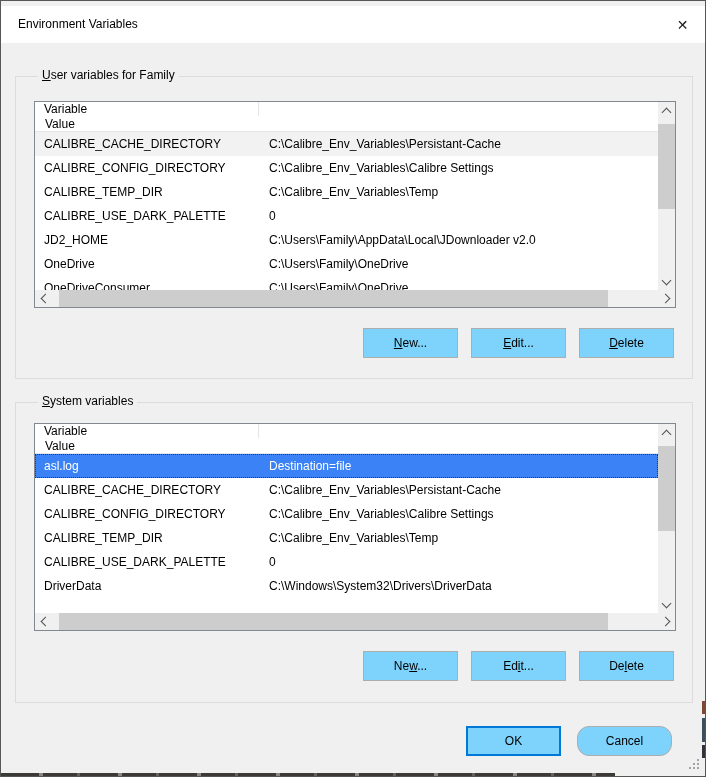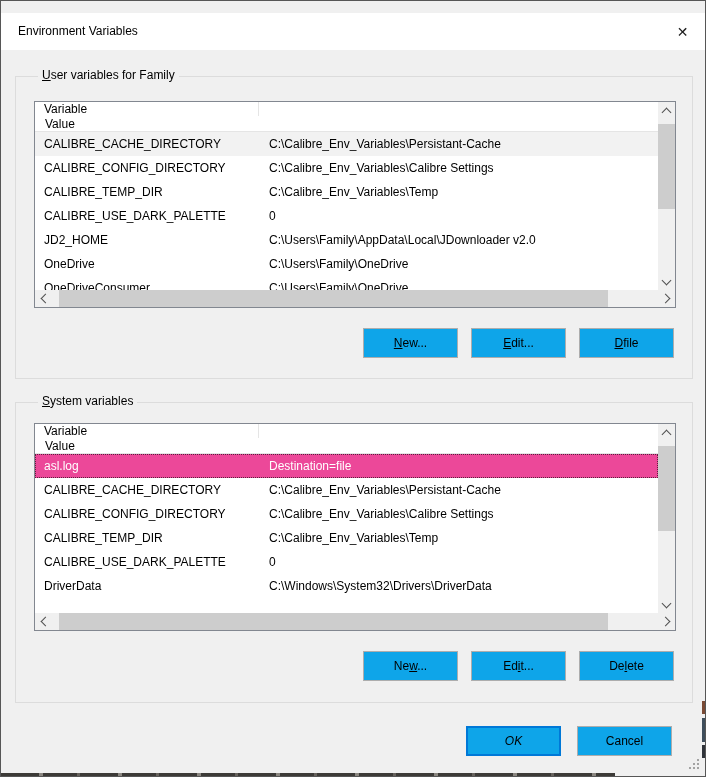--- a/index.html
+++ b/index.html
@@ -3,21 +3,21 @@
 <meta charset="utf-8">
 <style>
   html,body{margin:0;padding:0;background:#ffffff;}
   .win{
     position:relative;width:704px;height:775px;
     border:1px solid #565656;background:#f0f0f0;
     font-family:"Liberation Sans",sans-serif;font-size:12px;color:#000;
     overflow:hidden;
   }
   
-  .titlebar{position:absolute;left:0;top:12px;right:0;height:37px;background:#ffffff;text-align:right;}
+  .titlebar{position:absolute;left:0;top:5px;right:0;height:37px;background:#ffffff;text-align:right;}
   .titlebar .title{position:absolute;left:17px;top:11px;white-space:nowrap;}
   .close-btn{position:absolute;right:0;top:0;width:45px;height:37px;
     display:flex;align-items:center;justify-content:center;font-size:14px;color:#1b1b1b;}
   
   .groupbox{position:absolute;border:1px solid #dcdcdc;}
   #group-user{left:14px;top:75px;width:676px;height:301px;}
   #group-system{left:14px;top:401px;width:676px;height:299px;}
   .group-label{position:absolute;top:-9px;left:6px;background:#f0f0f0;padding:0 4px;white-space:nowrap;margin-left:16px;}
   .key{text-decoration:underline;}
   
@@ -27,45 +27,45 @@
   .lv-header{position:absolute;left:0;top:0;right:17px;height:30px;background:#fff;
     border-bottom:1px solid #e5e5e5;box-sizing:border-box;display:flex;align-items:stretch;flex-direction:column;}
   .cell-var{width:224px;box-sizing:border-box;padding-left:9px;flex:none;
     white-space:nowrap;overflow:hidden;display:flex;align-items:center;}
   .cell-val{flex:1;box-sizing:border-box;padding-left:10px;white-space:nowrap;overflow:hidden;
     display:flex;align-items:center;}
   .lv-header .cell-var{border-right:1px solid #e5e5e5;}
   .lv-rows{position:absolute;left:0;top:30px;right:17px;bottom:17px;overflow:hidden;text-align:center;}
   .lv-row{display:flex;height:24px;align-items:stretch;}
   .lv-row.hot{background:#f2f2f2;}
-  .lv-row.selected{background:#ec4899;color:#fff;outline:1px dotted rgba(15,15,15,.65);outline-offset:-1px;}
+  .lv-row.selected{background:#3b82f6;color:#fff;outline:1px dotted rgba(15,15,15,.65);outline-offset:-1px;}
   
   .vsb{position:absolute;top:0;right:0;bottom:17px;width:17px;background:#f0f0f0;}
   .hsb{position:absolute;left:0;right:0;bottom:0;height:17px;background:#f0f0f0;}
   .sb-arrow{position:absolute;width:17px;height:17px;display:flex;align-items:center;justify-content:center;}
   .vsb .up{top:0;left:0;} .vsb .down{bottom:0;left:0;}
   .hsb .left{left:0;top:0;} .hsb .right{right:0;top:0;}
   .vsb .thumb{position:absolute;left:0;width:17px;top:22px;height:85px;background:#cdcdcd;}
   .hsb .thumb{position:absolute;top:0;height:17px;left:24px;width:549px;background:#cdcdcd;}
   .chev{display:block;width:6px;height:6px;border-left:1px solid #505050;border-top:1px solid #505050;}
   .chev.up{transform:rotate(45deg) ;margin-top:3px;}
   .chev.down{transform:rotate(225deg);margin-bottom:3px;}
   .chev.lft{transform:rotate(-45deg);margin-left:3px;}
   .chev.rgt{transform:rotate(135deg);margin-right:3px;}
   
-  .btn{position:absolute;width:95px;height:30px;background:#0ea5e9;border:1px solid #adadad;
+  .btn{position:absolute;width:95px;height:30px;background:#7dd3fc;border:1px solid #adadad;
     box-sizing:border-box;display:flex;align-items:center;justify-content:center;white-space:pre;}
   #btn-user-new{left:362px;top:327px;}
   #btn-user-edit{left:470px;top:327px;}
   #btn-user-delete{left:578px;top:327px;}
   #btn-sys-new{left:362px;top:650px;}
   #btn-sys-edit{left:470px;top:650px;}
   #btn-sys-delete{left:578px;top:650px;}
-  #btn-ok{left:465px;top:725px;border:2px solid #0078d7;font-style:italic;}
-  #btn-cancel{left:576px;top:725px;}
+  #btn-ok{left:465px;top:725px;border:2px solid #0078d7;}
+  #btn-cancel{left:576px;top:725px;border-radius:12px;}
   
   .resize-grip{position:absolute;right:5px;bottom:6px;width:11px;height:11px;}
   .resize-grip::after{content:"";position:absolute;left:0;top:8px;width:2px;height:2px;background:#a3a3a3;
     box-shadow:4px 0 #a3a3a3,8px 0 #a3a3a3,4px -4px #a3a3a3,8px -4px #a3a3a3,8px -8px #a3a3a3;}
   .bg-artifact{position:absolute;left:0;bottom:0;width:614px;height:3px;
     background:repeating-linear-gradient(90deg,#3c3a37 0 38px,#8a8680 38px 42px,#3c3a37 42px 76px,#66625d 76px 79px);}
   .edge-speck{position:absolute;right:0;width:3px;}
   .speck-1{top:700px;height:13px;background:#7a4a35;}
   .speck-2{top:717px;height:24px;background:#3f4e5c;}
   .speck-3{top:744px;height:13px;background:#30343a;}
@@ -136,21 +136,21 @@
         </div>
       <div class="thumb"></div>
       <div class="sb-arrow right">
           <span class="chev rgt"></span>
         </div>
     </div>
   </div>
 
   <div class="btn" id="btn-user-new"><span><span></span><span class="key">N</span><span>ew...</span></span></div>
   <div class="btn" id="btn-user-edit"><span><span></span><span class="key">E</span><span>dit...</span></span></div>
-  <div class="btn" id="btn-user-delete"><span><span></span><span class="key">D</span><span>file</span></span></div>
+  <div class="btn" id="btn-user-delete"><span><span></span><span class="key">D</span><span>elete</span></span></div>
 
   <div class="groupbox" id="group-system">
     <span class="group-label"><span></span><span class="key">S</span><span>ystem variables</span></span>
   </div>
 
   <div class="listview" id="list-system">
     <div class="lv-header">
       <div class="cell-var">Variable</div>
       <div class="cell-val">Value</div>
     </div>

